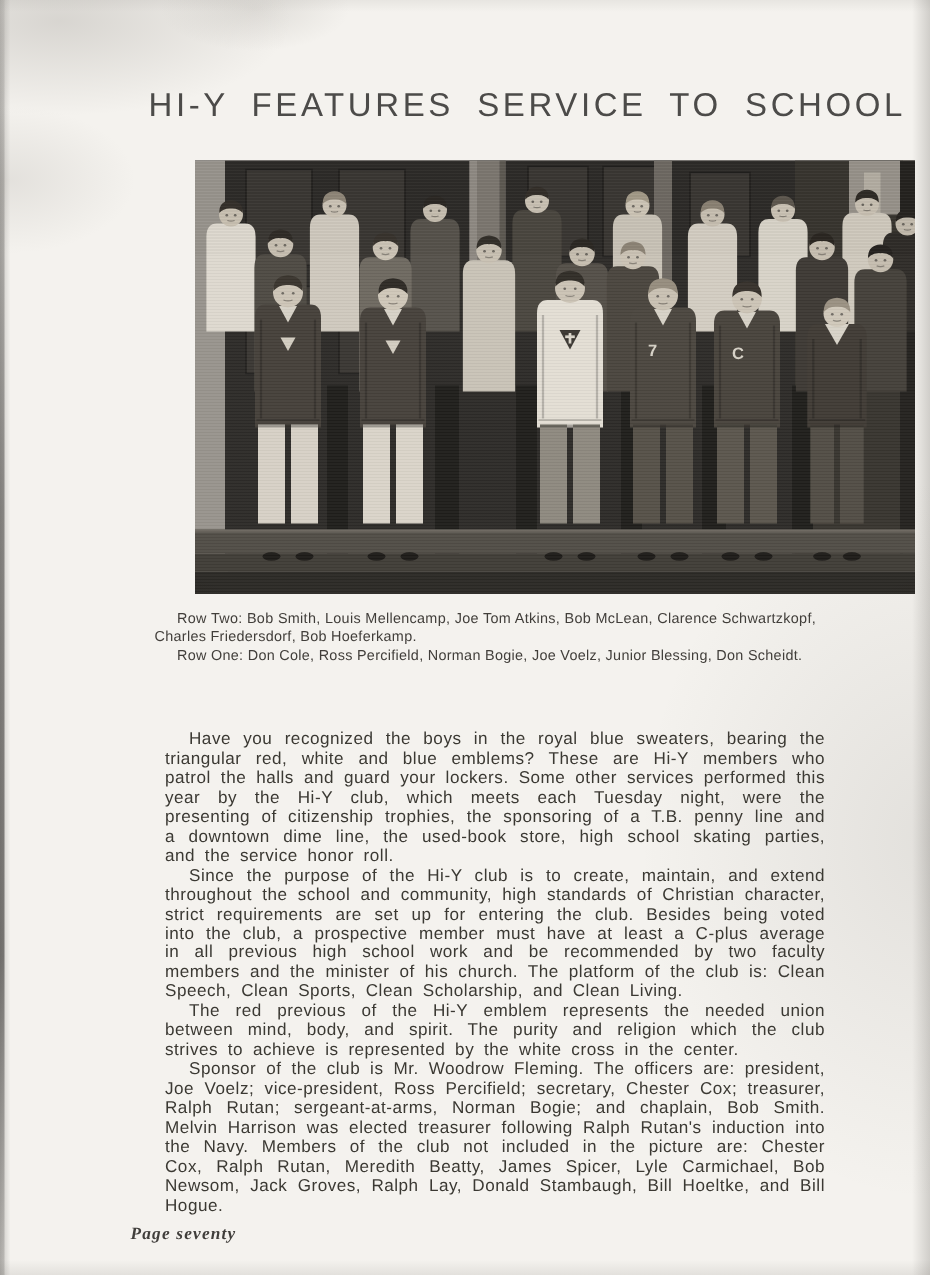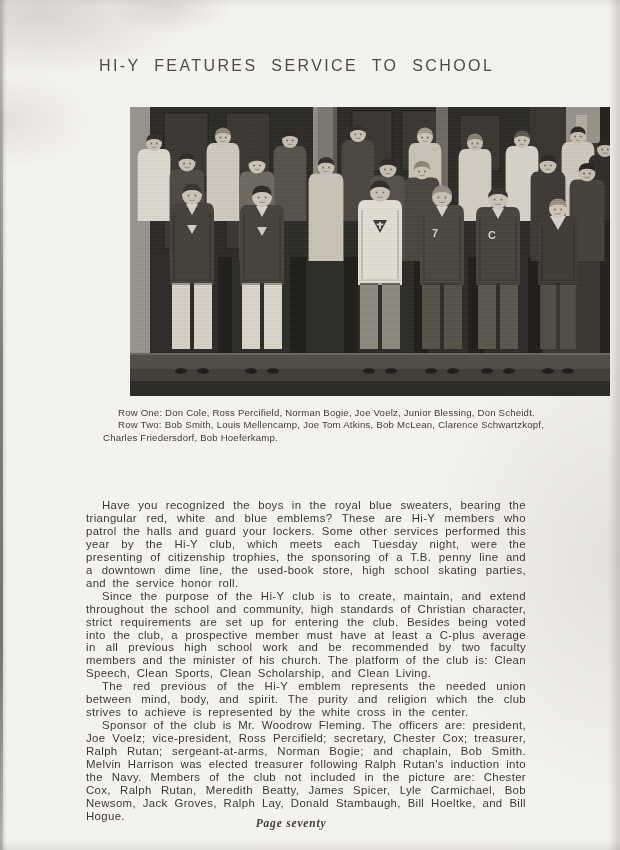--- a/index.html
+++ b/index.html
@@ -20,48 +20,48 @@
       linear-gradient(0deg, rgba(120,117,112,.14) 0, rgba(120,117,112,0) 10px),
       linear-gradient(180deg, rgba(120,117,112,.10) 0, rgba(120,117,112,0) 8px),
       #f4f2ee;
   }
   .spine {
     position:absolute; left:0; top:0; width:3px; height:100%;
     background:linear-gradient(180deg, rgba(40,38,36,.05), rgba(40,38,36,.45) 40%, rgba(40,38,36,.55) 75%, rgba(40,38,36,.15));
   }
   .title {
     position:absolute; left:99px; top:57px;
-    font-size:16px; font-weight:400; letter-spacing:2.4px; word-spacing:7px;
+    font-size:22px; font-weight:400; letter-spacing:2.4px; word-spacing:7px;
     color:#4c4b49; white-space:nowrap;text-align:center;
   }
   .photo {
     position:absolute; left:130px; top:107px; width:480px; height:289px;
     background:#2d2b28;
   }
   .photo svg { display:block; width:100%; height:100%; }
   .photo::after {
     content:""; position:absolute; inset:0; pointer-events:none;
     background:
       repeating-linear-gradient(0deg, rgba(255,255,255,.03) 0 1px, rgba(0,0,0,.035) 1px 2px),
       radial-gradient(ellipse 115% 105% at 50% 45%, rgba(0,0,0,0) 62%, rgba(0,0,0,.14));
   }
   .captions {
     position:absolute; left:103px; top:407px; width:441px;
     font-size:9.6px; line-height:12.4px; letter-spacing:.2px;
     color:#413e3a; text-align:justify;
   }
   .captions p { margin:0; text-indent:15px; }
   .bodytext {
-    position:absolute; left:86px; top:487px; width:440px;
+    position:absolute; left:110px; top:487px; width:440px;
     font-size:11.4px; line-height:12.95px; letter-spacing:.35px; word-spacing:3px;
-    color:#3b3933; text-align:justify;margin-top:12px;
+    color:#3b3933; text-align:justify;
   }
   .bodytext p { margin:0; text-indent:16px; }
   .footer {
-    position:absolute; left:71px; top:817px; width:440px; text-align:center;
+    position:absolute; left:87px; top:817px; width:440px; text-align:left;
     font-family:"Liberation Serif", serif; font-style:italic; font-weight:bold;
     font-size:11.5px; letter-spacing:.8px; color:#403e3b;
   }
 </style>
 </head>
 <body>
 
 <div class="page">
   <div class="spine"></div>
 
@@ -340,22 +340,22 @@
             <path d="M 419.18 101 Q 419 92 428 91.5 Q 437 92 436.82 101 Q 433.4 97.05 428 97.5 Q 422.6 97.05 419.18 101 Z" fill="#9a9182"></path>
             <circle cx="424.85" cy="102.5" r="0.9" fill="rgba(30,28,25,.55)"></circle>
             <circle cx="431.15" cy="102.5" r="0.9" fill="rgba(30,28,25,.55)"></circle>
             <path d="M 425.3 106.5 Q 428 107.58 430.7 106.5" stroke="rgba(30,28,25,.4)" stroke-width="0.8" fill="none"></path>
           </g>
         </g>
     </svg>
   </div>
 
   <div class="captions">
+    <p>Row Two: Bob Smith, Louis Mellencamp, Joe Tom Atkins, Bob McLean, Clarence Schwartzkopf, Charles Friedersdorf, Bob Hoeferkamp.</p>
     <p>Row One: Don Cole, Ross Percifield, Norman Bogie, Joe Voelz, Junior Blessing, Don Scheidt.</p>
-    <p>Row Two: Bob Smith, Louis Mellencamp, Joe Tom Atkins, Bob McLean, Clarence Schwartzkopf, Charles Friedersdorf, Bob Hoeferkamp.</p>
   </div>
 
   <div class="bodytext">
     <p>Have you recognized the boys in the royal blue sweaters, bearing the triangular red, white and blue emblems? These are Hi-Y members who patrol the halls and guard your lockers. Some other services performed this year by the Hi-Y club, which meets each Tuesday night, were the presenting of citizenship trophies, the sponsoring of a T.B. penny line and a downtown dime line, the used-book store, high school skating parties, and the service honor roll.</p>
     <p>Since the purpose of the Hi-Y club is to create, maintain, and extend throughout the school and community, high standards of Christian character, strict requirements are set up for entering the club. Besides being voted into the club, a prospective member must have at least a C-plus average in all previous high school work and be recommended by two faculty members and the minister of his church. The platform of the club is: Clean Speech, Clean Sports, Clean Scholarship, and Clean Living.</p>
     <p>The red previous of the Hi-Y emblem represents the needed union between mind, body, and spirit. The purity and religion which the club strives to achieve is represented by the white cross in the center.</p>
     <p>Sponsor of the club is Mr. Woodrow Fleming. The officers are: president, Joe Voelz; vice-president, Ross Percifield; secretary, Chester Cox; treasurer, Ralph Rutan; sergeant-at-arms, Norman Bogie; and chaplain, Bob Smith. Melvin Harrison was elected treasurer following Ralph Rutan's induction into the Navy. Members of the club not included in the picture are: Chester Cox, Ralph Rutan, Meredith Beatty, James Spicer, Lyle Carmichael, Bob Newsom, Jack Groves, Ralph Lay, Donald Stambaugh, Bill Hoeltke, and Bill Hogue.</p>
   </div>
 
   <div class="footer">Page seventy</div>

